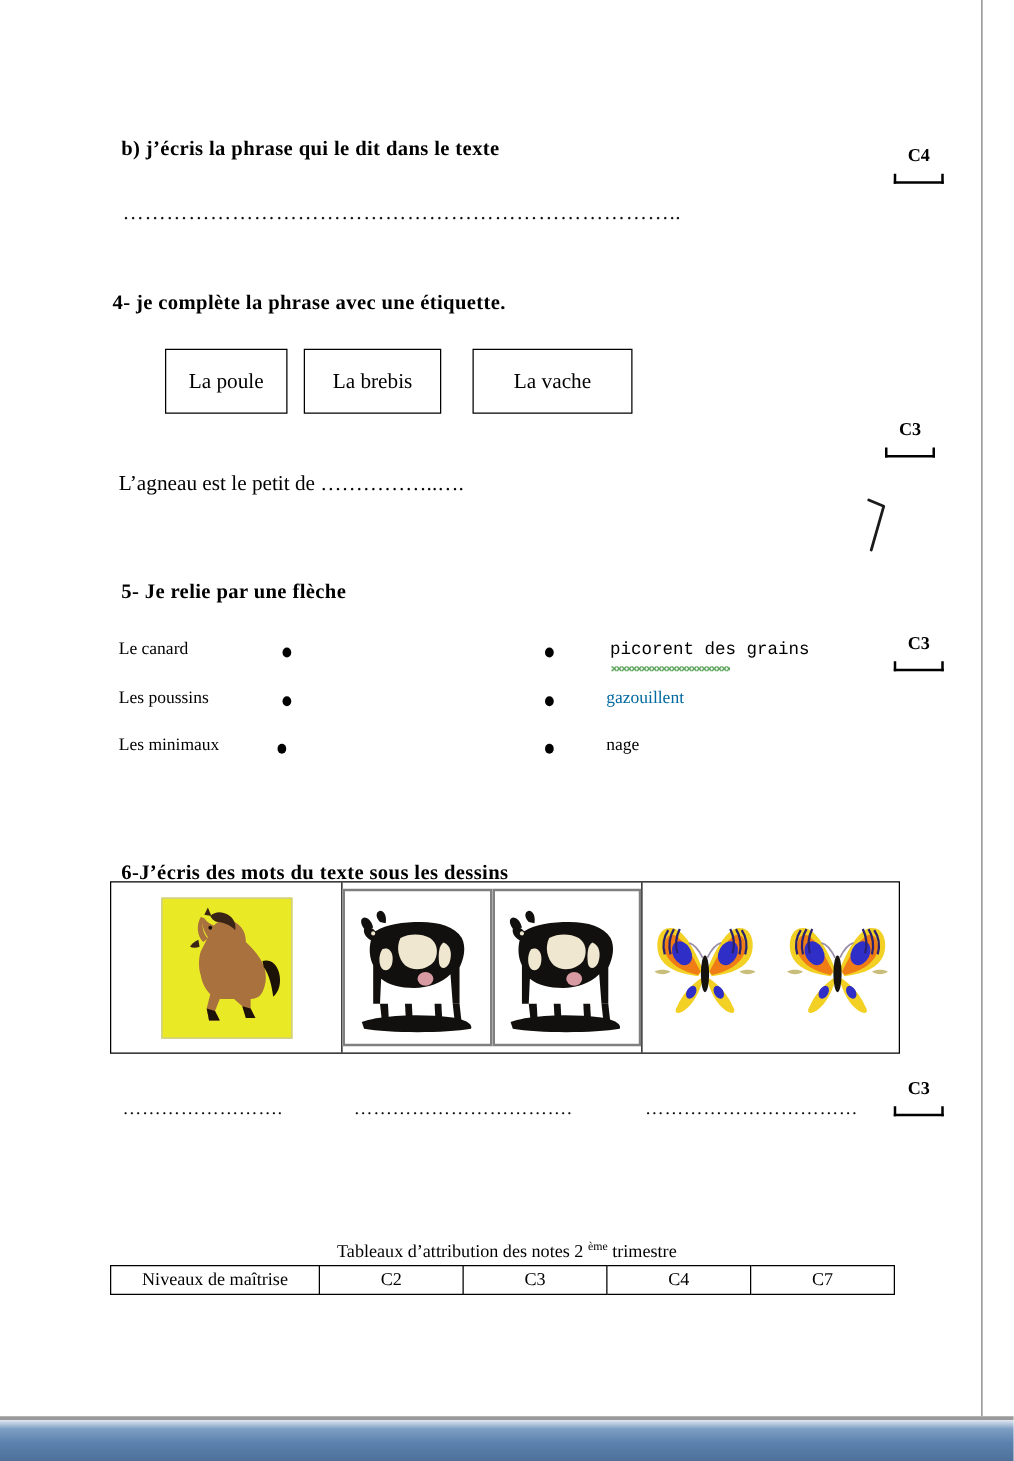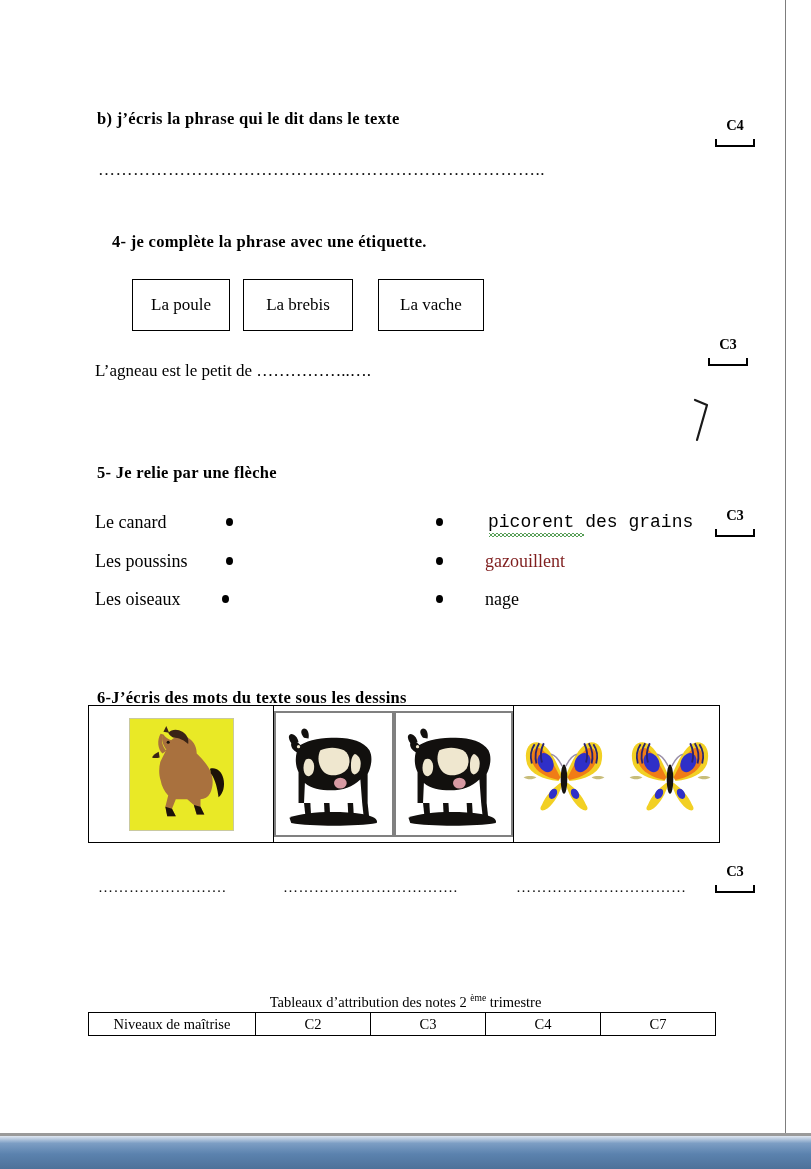--- a/index.html
+++ b/index.html
@@ -56,20 +56,21 @@
     position: absolute;
     font-weight: bold;
     font-size: 16.5px;
     letter-spacing: 0.3px;
     white-space: nowrap;
   }
   .body-text {
     position: absolute;
     font-size: 17px;
     white-space: nowrap;
+    margin-top: 16px;
   }
   .dots {
     position: absolute;
     font-size: 17px;
     letter-spacing: 0.5px;
     white-space: nowrap;
     color: #111;
   }
 
   
@@ -119,25 +120,25 @@
     display: flex;
     align-items: center;
     justify-content: center;
     font-size: 17px;
     background: #fff;
   }
 
   
   .match-label {
     position: absolute;
-    font-size: 18px;
+    font-size: 14px;
     white-space: nowrap;
   }
   .match-label.green {
-    color: #7f1d1d;
+    color: #0369a1;
   }
   .dot {
     position: absolute;
     width: 7px;
     height: 8px;
     border-radius: 50%;
     background: #000;
   }
   .squiggle {
     position: absolute;
@@ -241,42 +242,42 @@
 
   <div class="heading" style="left:97px; top:109px;">b) j’écris la phrase qui le dit dans le texte</div>
 
   <div class="dots" style="left:98px; top:160px;">…………………………………………………………………..</div>
 
   <div class="c-marker" style="left:712px; top:118px;">
     <span class="c-label">C4</span>
     <span class="c-bracket"></span>
   </div>
 
-  <div class="heading" style="left:112px; top:232px;text-align:center;">4- je complète la phrase avec une étiquette.</div>
+  <div class="heading" style="left:90px; top:232px;text-align:center;">4- je complète la phrase avec une étiquette.</div>
 
   <div class="etiquette" style="left:120px; top:279px; width:98px;margin-left:12px;">La poule</div>
   <div class="etiquette" style="left:243px; top:279px; width:110px;">La brebis</div>
-  <div class="etiquette" style="left:378px; top:279px; width:106px;text-align:center;">La vache</div>
+  <div class="etiquette" style="left:378px; top:279px; width:128px;text-align:center;">La vache</div>
 
   <div class="body-text" style="left:95px; top:361px;">L’agneau est le petit de ……………..….</div>
 
   <div class="c-marker" style="left:705px; top:337px;">
     <span class="c-label">C3</span>
     <span class="c-bracket"></span>
   </div>
 
   <svg id="stray-pen-mark" viewBox="0 0 18 44">
     <path d="M2,2 L14,7 L4,42" fill="none" stroke="#1a1a1a" stroke-width="2.2" stroke-linecap="round" stroke-linejoin="round"></path>
   </svg>
 
   <div class="heading" style="left:97px; top:463px;text-align:right;">5- Je relie par une flèche</div>
 
   <div class="match-label" style="left:95px; top:512px;">Le canard</div>
   <div class="match-label" style="left:95px; top:551px;">Les poussins</div>
-  <div class="match-label" style="left:95px; top:589px;">Les oiseaux</div>
+  <div class="match-label" style="left:95px; top:589px;">Les minimaux</div>
 
   <div class="dot" style="left:226px; top:518px;"></div>
   <div class="dot" style="left:226px; top:557px;"></div>
   <div class="dot" style="left:222px; top:595px;"></div>
 
   <div class="dot" style="left:436px; top:518px;"></div>
   <div class="dot" style="left:436px; top:557px;"></div>
   <div class="dot" style="left:436px; top:595px;"></div>
 
   <div class="match-label" style="left:488px; top:512px;font-family:Liberation Mono, monospace;">picorent des grains</div>

